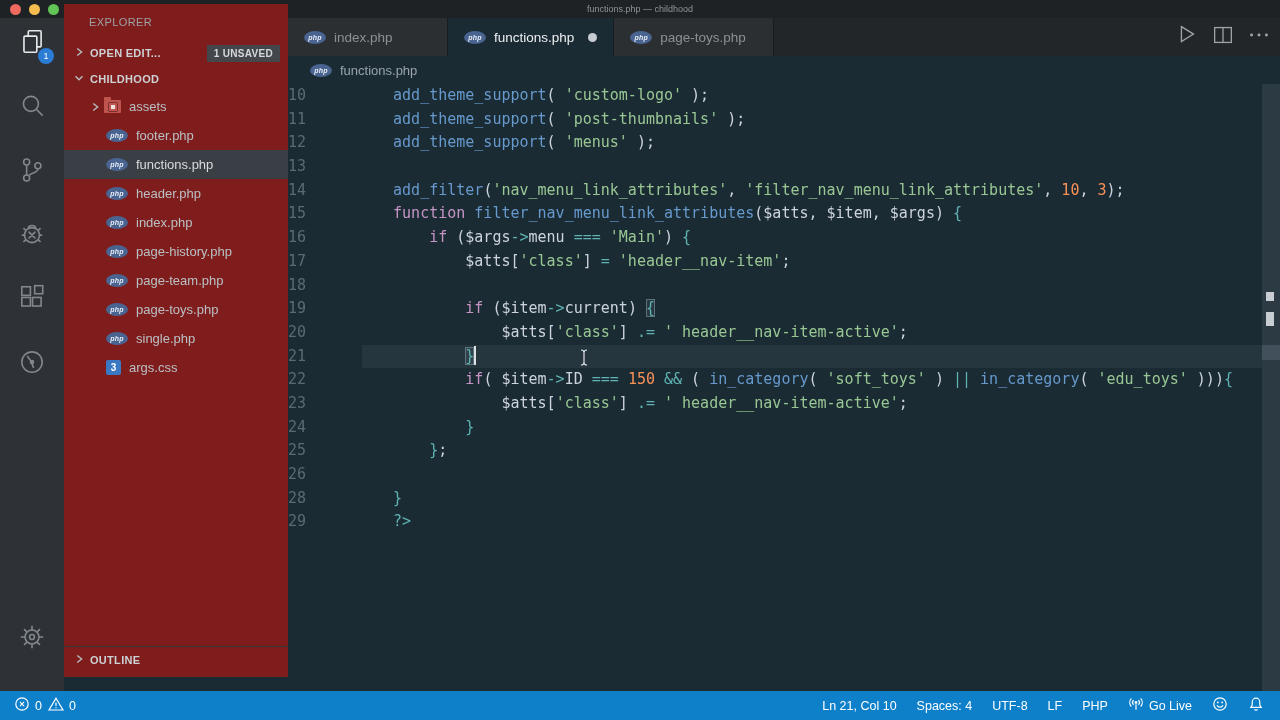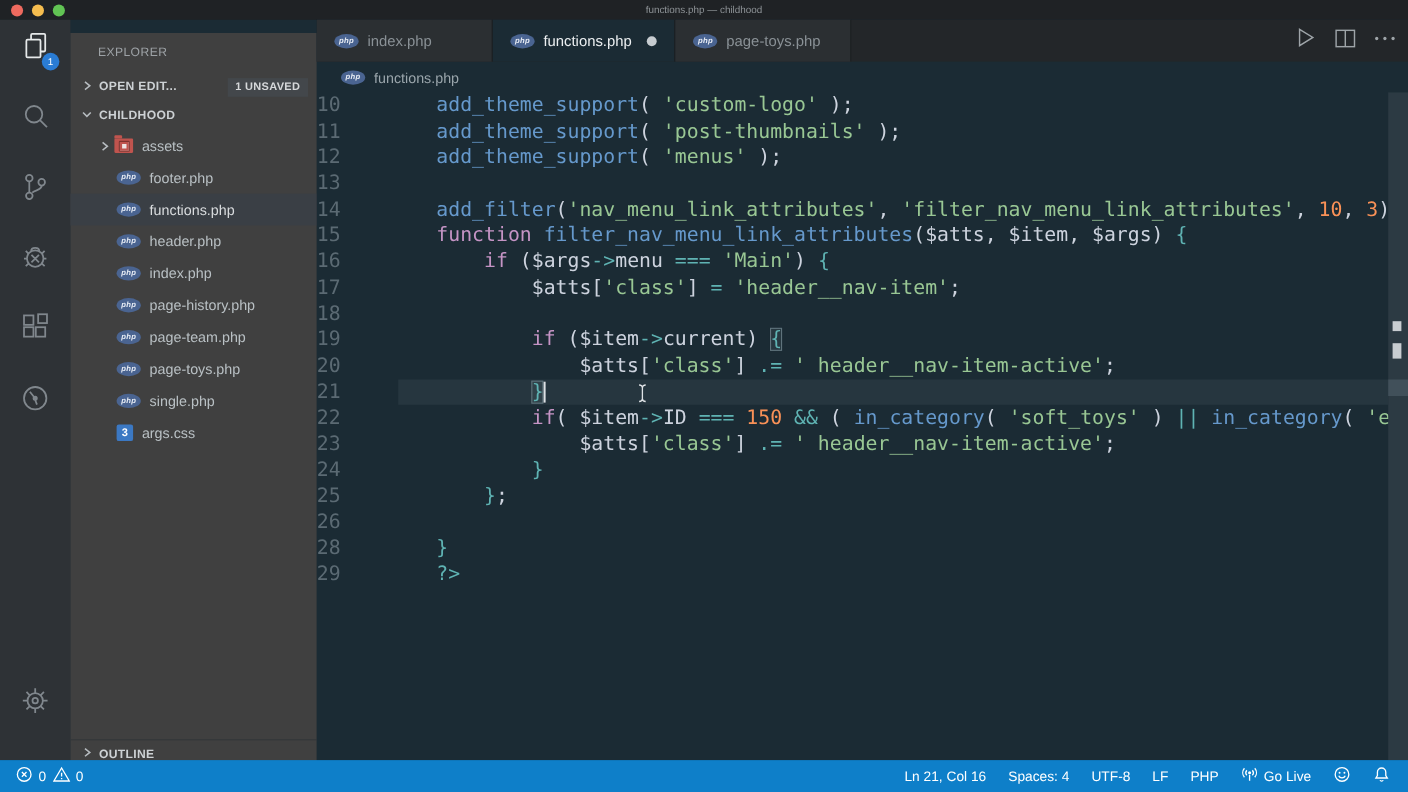--- a/index.html
+++ b/index.html
@@ -15,22 +15,22 @@
   .activitybar { position:absolute; left:0; top:18px; width:64px; height:673px; background:#2e3236; }
   .ab-item { width:64px; height:52px; display:flex; align-items:center; justify-content:center;
              color:#80878d; position:relative; margin-bottom:12px; }
   .ab-item.active { color:#e6e9ea; }
   .ab-item svg { width:30px; height:30px; stroke:currentColor; fill:none; stroke-width:1.5; }
   .ab-badge { position:absolute; right:10px; bottom:6px; background:#2a7cd4; color:#fff;
               font-size:9px; width:16px; height:16px; border-radius:50%; display:flex;
               align-items:center; justify-content:center; }
   .ab-bottom { position:absolute; bottom:14px; left:0; }
 
-  .sidebar { position:absolute; left:64px; top:30px; width:224px; height:673px;
-             background:#404040; color:#b9c0c4; font-size:13px; }
+  .sidebar { position:absolute; left:64px; top:4px; width:224px; height:673px;
+             background:#7f1d1d; color:#b9c0c4; font-size:13px; }
   .sb-header { height:36px; display:flex; align-items:center; padding-left:25px;
                font-size:11px; color:#9da2a6; letter-spacing:.4px; }
   .sb-section { height:26px; display:flex; align-items:center; padding:0 8px;
                 font-size:11px; font-weight:bold; color:#cdd1d4; letter-spacing:.3px; }
   .sb-section .chev { margin-right:4px; }
   .chev svg { width:14px; height:14px; stroke:#b7bcc0; fill:none; stroke-width:1.6; }
   .badge-unsaved { margin-left:auto; background:#43474b; color:#d6d8da; font-size:10px;
                    font-weight:bold; padding:3px 7px; }
   .tree-row { height:29px; display:flex; align-items:center; padding-left:24px; cursor:default; }
   .tree-row.selected { background:#3a3f45; color:#d9dcde; }
@@ -58,21 +58,21 @@
   .tab .php-pill { margin-right:8px; }
   .tab.active { background:#1b2b34; color:#eceff1; }
   .mod-dot { width:9px; height:9px; border-radius:50%; background:#c7ccd0; margin-left:14px; }
   .tab-actions { position:absolute; right:8px; top:0; height:38px; display:flex; align-items:center;
                  gap:10px; color:#9ea4a8; }
   .tab-actions svg { width:26px; height:26px; stroke:currentColor; fill:none; stroke-width:1.4; }
   .breadcrumbs { position:absolute; left:0; top:38px; right:0; height:28px; display:flex;
                  align-items:center; padding-left:22px; color:#9aa5ab; font-size:13px; gap:8px; }
 
   .code { position:absolute; left:0; top:66px; right:0; bottom:0;
-          font-family:"DejaVu Sans Mono", monospace; font-size:18px; color:#cdd3de; }
+          font-family:"DejaVu Sans Mono", monospace; font-size:15px; color:#cdd3de; }
   .line { position:relative; height:23.7px; line-height:23.7px; white-space:pre; }
   .line.current::before { content:''; position:absolute; left:74px; right:18px; top:0; bottom:0;
                           background:#26363f; }
   .line > span { position:relative; }
   .num { position:absolute; left:0; top:0; width:52px; text-align:right; color:#5b6a73; }
   .lc { position:absolute; left:87px; top:0; }
   .ind-guide { position:absolute; top:0; height:23.7px; width:1px; background:#31414b; }
   .tok-k { color:#c594c5; } .tok-f { color:#6699cc; } .tok-s { color:#99c794; }
   .tok-o { color:#5fb3b3; } .tok-n { color:#f99157; } .tok-p { color:#cdd3de; }
   .tok-b { color:#5fb3b3; }
@@ -334,21 +334,21 @@
         <span><svg viewBox="0 0 16 16">
             <path d="M8 2.2L15 14H1z"></path>
             <line x1="8" y1="6.5" x2="8" y2="10"></line>
             <line x1="8" y1="11.3" x2="8" y2="12.3"></line>
           </svg></span>
         <span>0</span>
       </span>
     </div>
   <div class="st-right" id="stright">
       <span class="st-item">
-        <span>Ln 21, Col 16</span>
+        <span>Ln 21, Col 10</span>
       </span>
       <span class="st-item">
         <span>Spaces: 4</span>
       </span>
       <span class="st-item">
         <span>UTF-8</span>
       </span>
       <span class="st-item">
         <span>LF</span>
       </span>

